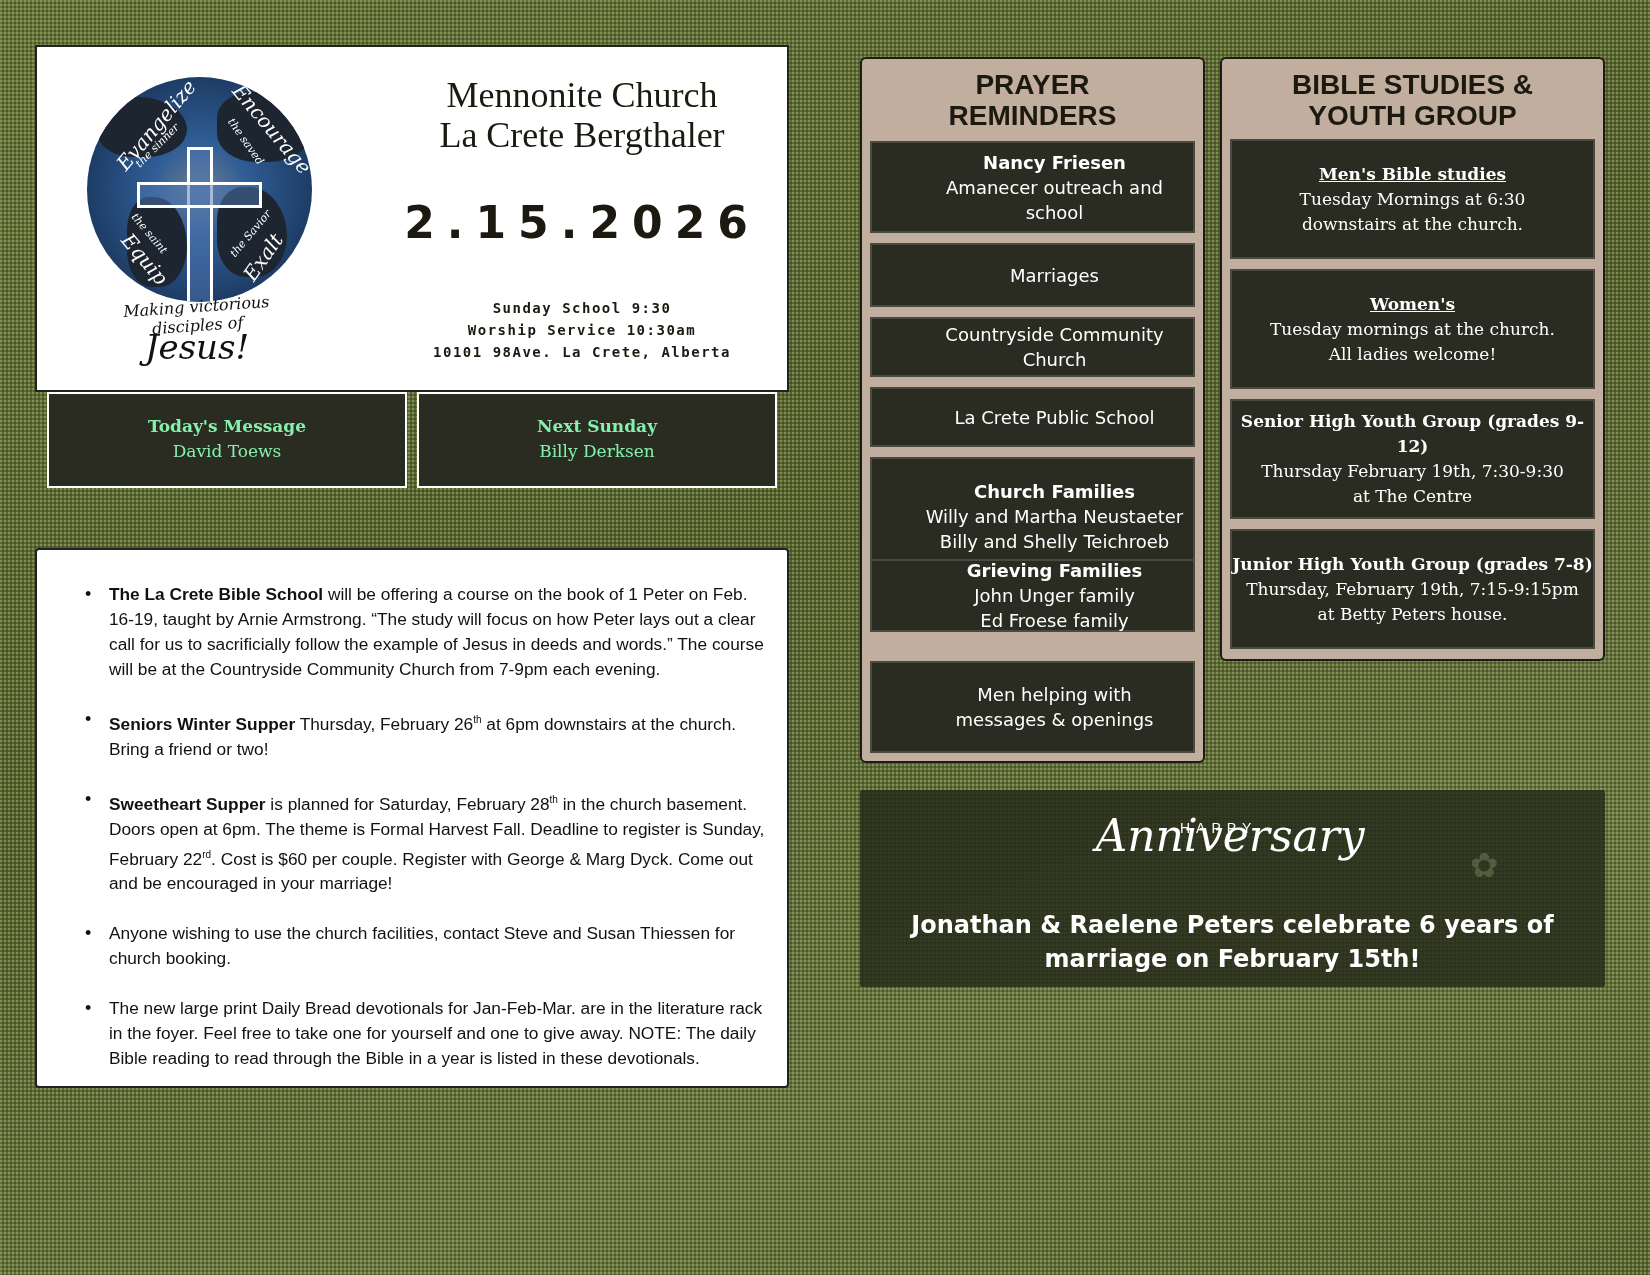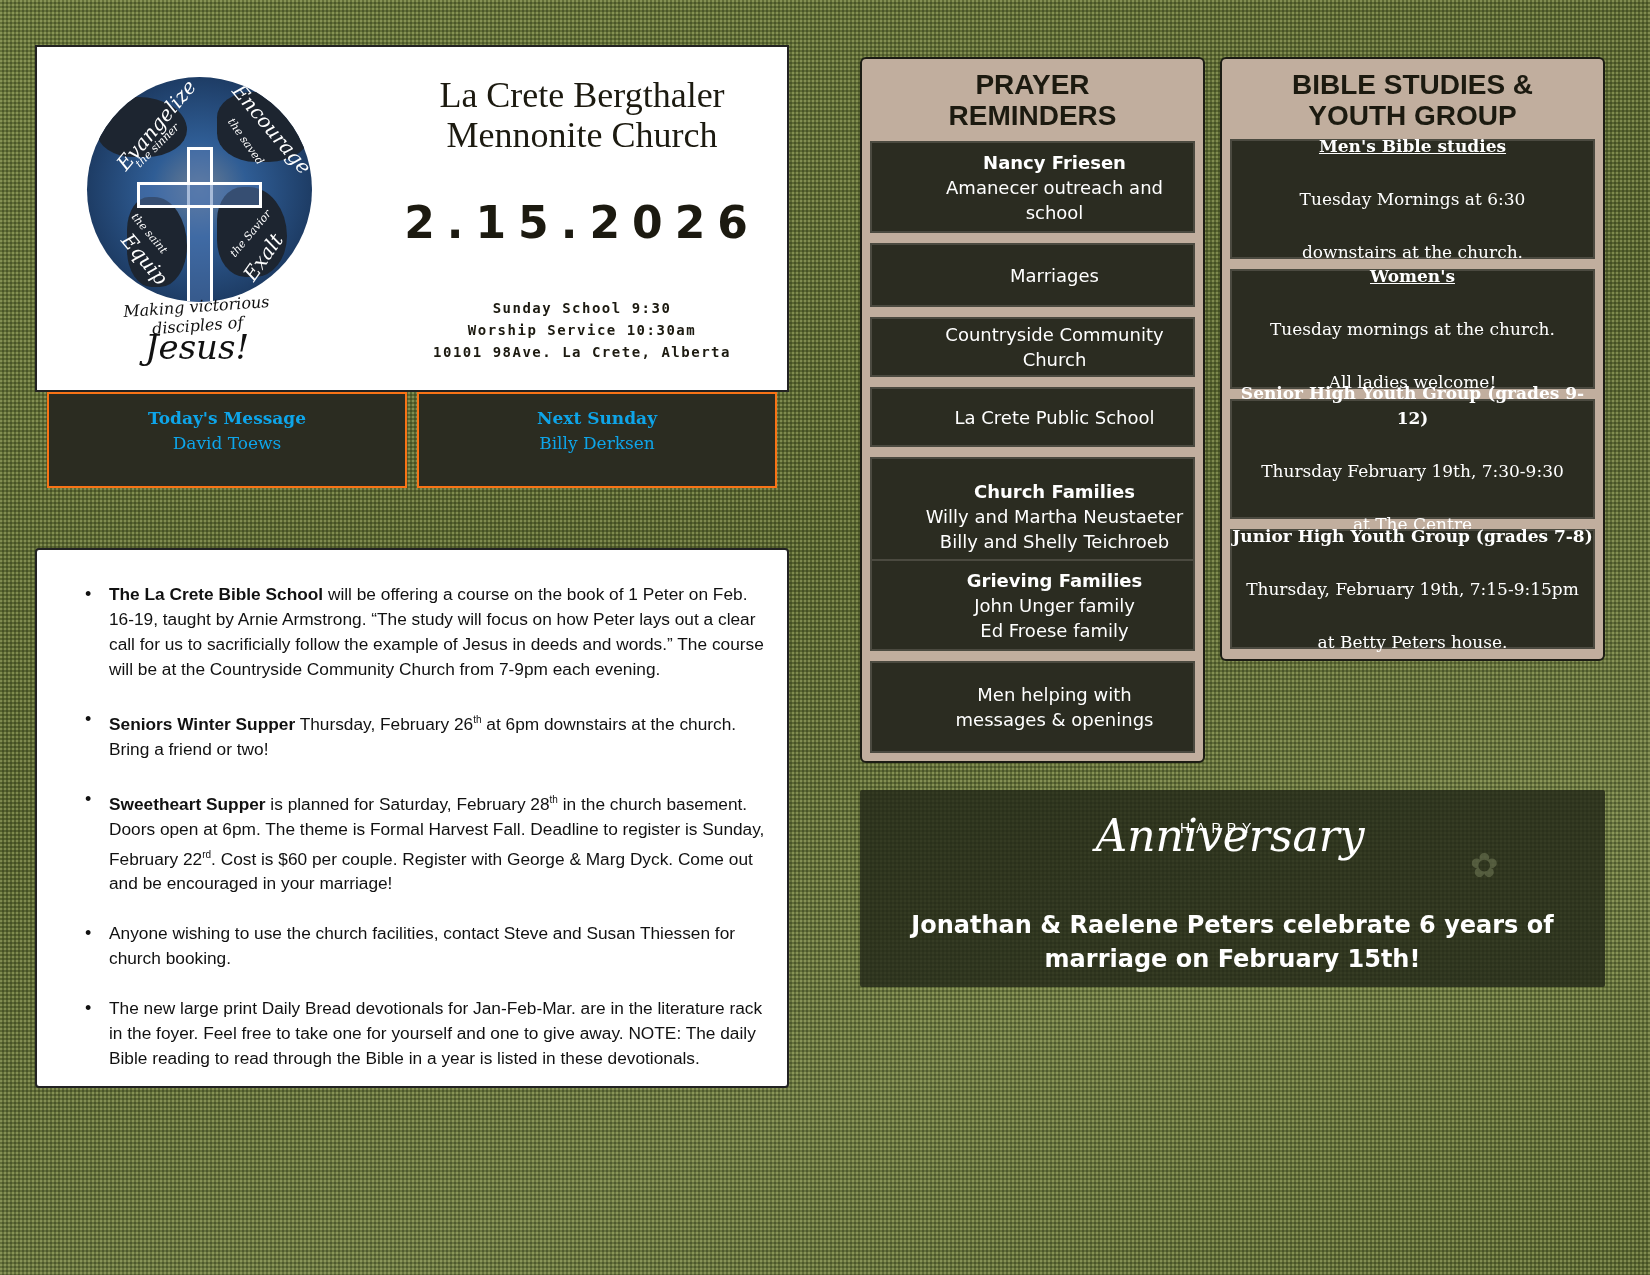--- a/index.html
+++ b/index.html
@@ -25,39 +25,39 @@
   .logo-word { position:absolute; color:#fff; font-family:"DejaVu Serif", serif; font-style: italic; font-size: 20px; }
   .logo-sub { position:absolute; color:#fff; font-family:"DejaVu Serif", serif; font-style: italic; font-size: 11px; }
   .tagline { position:absolute; left: 60px; top: 250px; width: 200px; text-align:center; font-family:"DejaVu Serif", serif; font-style: italic; font-size: 16px; color:#111; transform: rotate(-4deg); }
   .jesus { position:absolute; left: 60px; top: 280px; width: 200px; text-align:center; font-family:"DejaVu Serif", serif; font-style: italic; font-size: 34px; color:#111; }
 
   .church-name { position:absolute; left: 340px; top: 28px; width: 410px; text-align:center; font-family:"Liberation Serif", serif; font-size: 36px; line-height: 40px; color:#1c1a10; }
   .date { position:absolute; left: 340px; top: 150px; width: 410px; text-align:center; font-family:"DejaVu Sans", sans-serif; font-weight: bold; font-size: 44px; letter-spacing: 12px; color:#1c1a10; }
   .service { position:absolute; left: 340px; top: 250px; width: 410px; text-align:center; font-family:"DejaVu Sans Mono", monospace; font-weight:bold; font-size: 14px; line-height: 22px; letter-spacing: 1.5px; color:#1c1a10; }
 
   
-  .msg-box { top: 392px; height: 96px; background:#2b2c21; border: 2px solid #f97316; color:#0ea5e9; text-align:center; font-family:"DejaVu Serif", serif; padding-top: 12px; }
+  .msg-box { top: 392px; height: 96px; background:#2b2c21; border: 2px solid #ffffff; color:#86efac; text-align:center; font-family:"DejaVu Serif", serif; padding-top: 20px; }
   .msg-box .t { font-weight:bold; font-size: 17px; line-height: 25px; }
   .msg-box .v { font-size: 17px; line-height: 25px; }
 
   
   .ann-card { left: 35px; top: 548px; width: 754px; height: 540px; background:#fff; border: 2px solid #222; border-radius: 4px; padding: 32px 10px 0 36px; }
   .ann-card ul { margin:0; padding: 0 0 0 0; list-style: none; }
   .ann-card li { position: relative; padding-left: 36px; font-family:"Liberation Sans", sans-serif; font-size: 17.3px; line-height: 25px; color:#111; margin-bottom: 25px; }
   .ann-card li::before { content: "•"; position:absolute; left: 12px; top: 0; font-size: 18px; }
   .ann-card b { font-weight: bold; }
   .ann-card sup { font-size: 10px; }
 
   
   .panel { background:#c1ae9e; border: 2px solid #1c1c14; border-radius: 6px; margin-top: 11px; }
   .panel-title { text-align:center; font-family:"Liberation Sans", sans-serif; font-weight:bold; font-size: 28px; line-height: 31px; color:#1c1a10; margin-top: 10px; }
   .item { position:absolute; left: 8px; right: 8px; background:#2b2c21; border: 2px solid #4b4a40; color:#fff; text-align:center; display:flex; flex-direction:column; justify-content:center; box-sizing:border-box; }
   .prayer .item { font-family:"DejaVu Sans", sans-serif; font-size: 18px; line-height: 25px; padding-left: 44px; }
   .prayer .item .h { font-weight: bold; }
-  .bible .item { font-family:"DejaVu Serif", serif; font-size: 17px; line-height: 25px; gap: 28px; }
+  .bible .item { font-family:"DejaVu Serif", serif; font-size: 17px; line-height: 25px; }
   .bible .item .h { font-weight: bold; }
   .bible .item .u { text-decoration: underline; }
 
   
   .anniv { left: 860px; top: 790px; width: 745px; height: 197px; background: rgba(35,40,25,0.82); border-radius: 2px; }
   .happy { position:absolute; left: 320px; top: 30px; font-family:"Liberation Sans", sans-serif; font-size: 14px; letter-spacing: 6px; color:#fff; }
   .anniv-word { position:absolute; left: 170px; top: 20px; width: 400px; text-align:center; font-family:"DejaVu Serif", serif; font-style: italic; font-size: 44px; color:#fff; }
   .anniv-text { position:absolute; left: 40px; top: 118px; width: 665px; text-align:center; font-family:"DejaVu Sans", sans-serif; font-weight:bold; font-size: 24px; line-height: 34px; color:#fff; }
   .flourish { position:absolute; left: 610px; top: 55px; width: 30px; height: 40px; color: rgba(140,150,110,0.4); font-size: 34px; }
 </style>
@@ -78,22 +78,22 @@
     <div class="logo-sub" style="left:132px;top:58px;transform:rotate(55deg);">the saved</div>
     <div class="logo-sub" style="left:38px;top:150px;transform:rotate(50deg);">the saint</div>
     <div class="logo-word" style="left:28px;top:170px;transform:rotate(50deg);">Equip</div>
     <div class="logo-sub" style="left:135px;top:150px;transform:rotate(-50deg);">the Savior</div>
     <div class="logo-word" style="left:150px;top:168px;transform:rotate(-55deg);">Exalt</div>
   </div>
   <div class="tagline">Making victorious disciples of</div>
   <div class="jesus">Jesus!</div>
 
   <div class="church-name">
+    <div>Mennonite Church</div>
     <div>La Crete Bergthaler</div>
-    <div>Mennonite Church</div>
   </div>
   <div class="date">2.15.2026</div>
   <div class="service">
     <div>Sunday School 9:30</div>
     <div>Worship Service 10:30am</div>
     <div>10101 98Ave. La Crete, Alberta</div>
   </div>
 </div>
 
 <div class="abs msg-box" style="left:47px;width:360px;">
@@ -131,21 +131,21 @@
     <div>Countryside Community Church</div>
   </div>
   <div class="item" style="top:328px;height:60px;">
     <div>La Crete Public School</div>
   </div>
   <div class="item" style="top:398px;height:118px;">
     <div class="h">Church Families</div>
     <div>Willy and Martha Neustaeter</div>
     <div>Billy and Shelly Teichroeb</div>
   </div>
-  <div class="item" style="top:500px;height:92px;">
+  <div class="item" style="top:500px;height:73px;">
     <div class="h">Grieving Families</div>
     <div>John Unger family</div>
     <div>Ed Froese family</div>
   </div>
   <div class="item" style="top:602px;height:92px;">
     <div>Men helping with</div>
     <div>messages &amp; openings</div>
   </div>
 </div>
 

